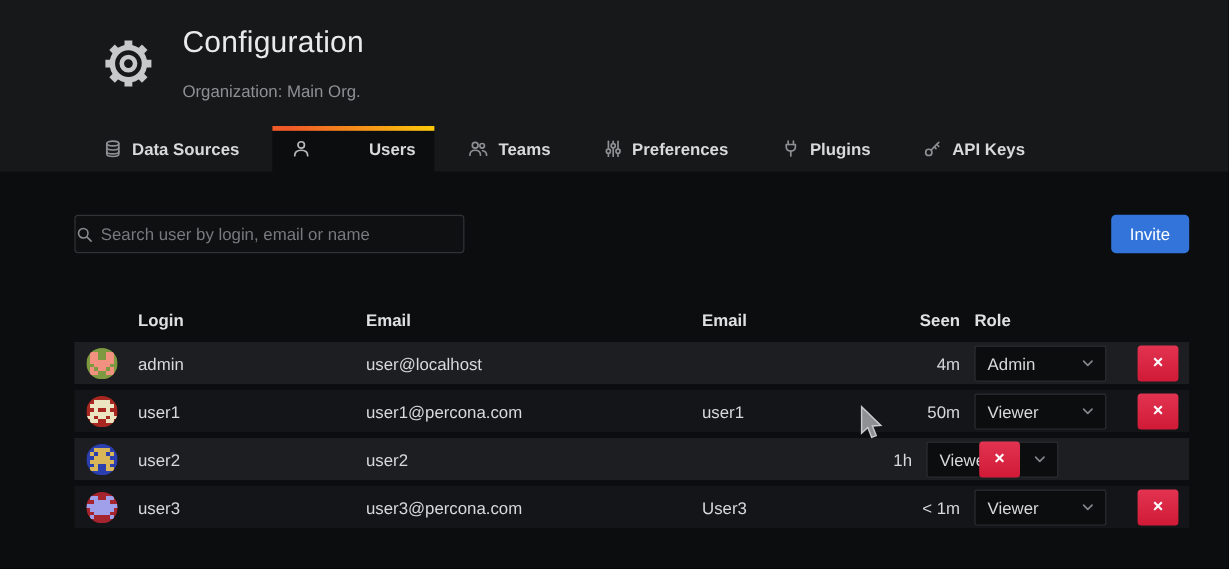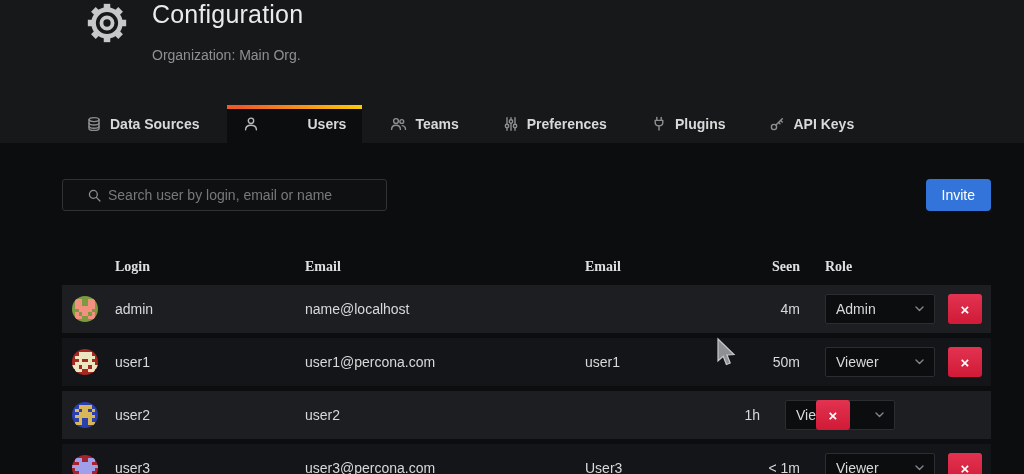--- a/index.html
+++ b/index.html
@@ -4,21 +4,21 @@
 <style>
   * { margin:0; padding:0; box-sizing:border-box; }
   body { background:#000; }
   .screen{
     width:1024px; height:474px; position:relative; overflow:hidden;
     background:#0c0d0f; font-family:"Liberation Sans", sans-serif;
     color:#d8d9da; font-size:14px;
   }
   
   .pageheader{
-    height:105px; background:#171819; display:flex; 
+    height:105px; background:#171819; display:flex; align-items:center;
     padding-left:84px;
   }
   .gear{ margin-right:22px; display:flex; }
   .titles .title{ font-size:25px; font-weight:400; color:#e9eaeb; letter-spacing:.2px; }
   .titles .subtitle{ font-size:14px; color:#8e9093; margin-top:18px; }
   
   .tabbar{
     height:38px; background:#171819; display:flex; align-items:stretch;
     padding-left:70px;
   }
@@ -30,44 +30,44 @@
   .tab.active{ background:#0c0d0f;gap:48px; }
   .tab.active::before{
     content:""; position:absolute; left:0; right:0; top:0; height:4px;
     background:linear-gradient(to right,#f05a28 10%,#fbca0a 100%);
   }
   
   .main{ padding:36px 33px 0 62px; }
   .toolbar{ display:flex; justify-content:space-between; align-items:center; }
   .searchbox{
     width:325px; height:32px; background:#0f1011; border:1px solid #313236;
-    border-radius:3px; display:flex; align-items:center; padding:0 24px;
+    border-radius:3px; display:flex; align-items:center; padding:0 0;
   }
   .searchbox input{
     flex:1; background:transparent; border:none; outline:none; color:#d8d9da;
     font-size:14px; font-family:"Liberation Sans", sans-serif; margin-left:6px;
   }
   .searchbox input::placeholder{ color:#77797d; }
   .invite-btn{
     height:32px; padding:0 16px; background:#3274d9; color:#fff; border:none;
     border-radius:4px; font-size:14px; font-weight:500; cursor:pointer;
     font-family:"Liberation Sans", sans-serif;
   }
   
   .usertable{ margin-top:38px; }
   .trow{
     display:grid; align-items:center;
     grid-template-columns:53px 190px 280px 175px 40px 132px 1fr;
   }
-  .thead{ height:36px; font-weight:700; color:#dfe0e2;font-family:Liberation Serif, serif; }
-  .drow{ height:48px; margin-bottom:5px; }
+  .thead{ height:36px; font-weight:700; color:#dfe0e2; }
+  .drow{ height:35px; margin-bottom:5px; }
   .drow.light{ background:#1c1e22; }
   .drow.dark{ background:#131518; }
   .cell-seen{ text-align:right; }
-  .cell-role{ padding-left:25px; }
+  .cell-role{ padding-left:12px; }
   .avatar{
     width:26px; height:26px; border-radius:50%; overflow:hidden; margin-left:10px;
     display:flex;
   }
   .avatar svg{ display:block; }
   .roleselect{
     width:110px; height:30px; background:#0c0d0f; border:1px solid #2c2d31;
     border-radius:2px; display:flex; align-items:center; justify-content:space-between;
     padding:0 10px; cursor:pointer;
   }
@@ -234,21 +234,21 @@
                 <rect x="4" y="5" width="1" height="1" fill="#f2917f"></rect>
                 <rect x="6" y="5" width="1" height="1" fill="#f2917f"></rect>
                 <rect x="1" y="6" width="1" height="1" fill="#f2917f"></rect>
                 <rect x="2" y="6" width="1" height="1" fill="#f2917f"></rect>
                 <rect x="5" y="6" width="1" height="1" fill="#f2917f"></rect>
                 <rect x="6" y="6" width="1" height="1" fill="#f2917f"></rect>
               </svg>
             </span>
           </div>
         <div>admin</div>
-        <div>name@localhost</div>
+        <div>user@localhost</div>
         <div></div>
         <div class="cell-seen">4m</div>
         <div class="cell-role">
           <div class="roleselect">
             <span>Admin</span>
             <span class="chev">
               <svg class="icon" width="9" height="6" viewBox="0 0 9 6">
                   <polyline points="1,1 4.5,4.5 8,1"></polyline>
                 </svg>
             </span>

